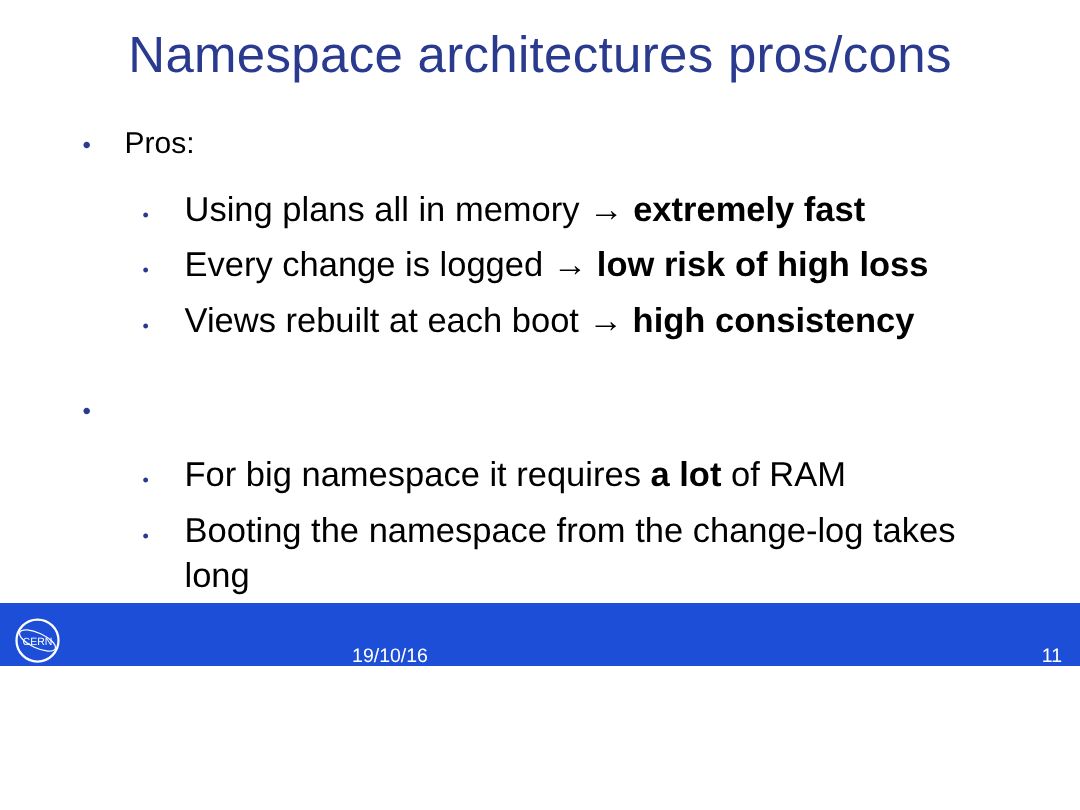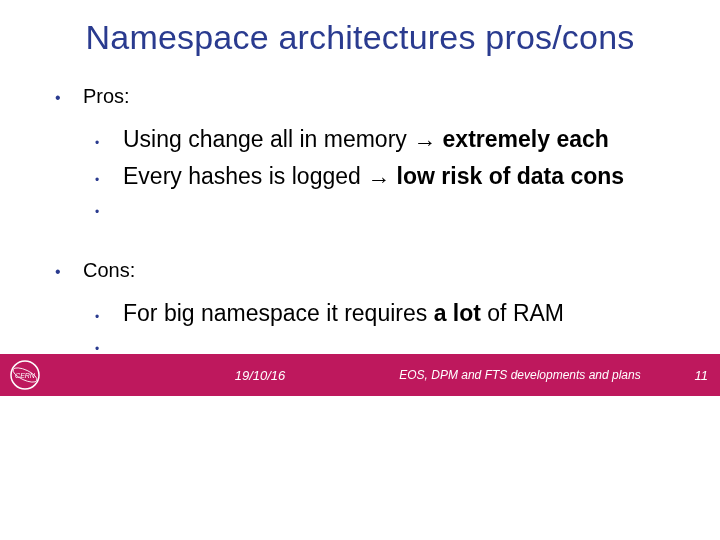--- a/index.html
+++ b/index.html
@@ -8,21 +8,21 @@
     width: 720px;
     height: 540px;
     font-family: Arial, Helvetica, sans-serif;
     background: #fff;
     color: #000;
     overflow: hidden;
   }
   .slide {
     position: relative;
     width: 720px;
-    height: 396px;
+    height: 444px;
     box-sizing: border-box;
   }
   .title {
     position: absolute;
     top: 18px;
     left: 0;
     right: 0;
     text-align: center;
     font-size: 34px;
     font-weight: 400;
@@ -70,26 +70,25 @@
   .lvl2 .txt {
     font-size: 23px;
     line-height: 30px;
   }
   .footer {
     position: absolute;
     left: 0;
     bottom: 0;
     width: 720px;
     height: 42px;
-    background: #be185d;
+    background: #1d4ed8;
     color: #fff;
     display: flex;
-    align-items: center;
+    align-items: flex-end;
     font-size: 12px;
-    font-style: italic;
   }
   .footer .logo {
     width: 34px;
     height: 34px;
     margin-left: 8px;
     display: flex;
     align-items: center;
     justify-content: center;
   }
   .footer .date {
@@ -124,58 +123,62 @@
   <div class="body">
 
     <div class="lvl1">
       <span class="bullet">•</span>
       <span class="txt">Pros:</span>
     </div>
     <div class="lvl2-list">
       <div class="lvl2">
         <span class="bullet">•</span>
         <span class="txt">
-          <span>Using change all in memory </span><span>→</span><b> extremely each</b>
+          <span>Using plans all in memory </span><span>→</span><b> extremely fast</b>
         </span>
       </div>
       <div class="lvl2">
         <span class="bullet">•</span>
         <span class="txt">
-          <span>Every hashes is logged </span><span>→</span><b> low risk of data cons</b>
+          <span>Every change is logged </span><span>→</span><b> low risk of high loss</b>
         </span>
       </div>
       <div class="lvl2">
         <span class="bullet">•</span>
+        <span class="txt">
+          <span>Views rebuilt at each boot </span><span>→</span><b> high consistency</b>
+        </span>
       </div>
     </div>
 
     <div class="lvl1">
       <span class="bullet">•</span>
-      <span class="txt">Cons:</span>
     </div>
     <div class="lvl2-list">
       <div class="lvl2">
         <span class="bullet">•</span>
         <span class="txt">
           <span>For big namespace it requires </span><b>a lot</b><span> of RAM</span>
         </span>
       </div>
       <div class="lvl2">
         <span class="bullet">•</span>
+        <span class="txt">
+          <span>Booting the namespace from the change-log takes long</span>
+        </span>
       </div>
     </div>
 
   </div>
 
   <div class="footer">
     <div class="logo">
       <svg width="32" height="32" viewBox="0 0 32 32">
         <circle cx="16" cy="16" r="14" fill="none" stroke="#fff" stroke-width="1.5"></circle>
         <ellipse cx="16" cy="16" rx="13" ry="5" fill="none" stroke="#fff" stroke-width="0.8" transform="rotate(25 16 16)"></ellipse>
         <text x="16" y="19" text-anchor="middle" fill="#fff" font-size="7" font-family="Arial">CERN</text>
       </svg>
     </div>
     <div class="date">19/10/16</div>
-    <div class="ftitle">EOS, DPM and FTS developments and plans</div>
     <div class="pagenum">11</div>
   </div>
 
 </div>
 
 </body></html>

